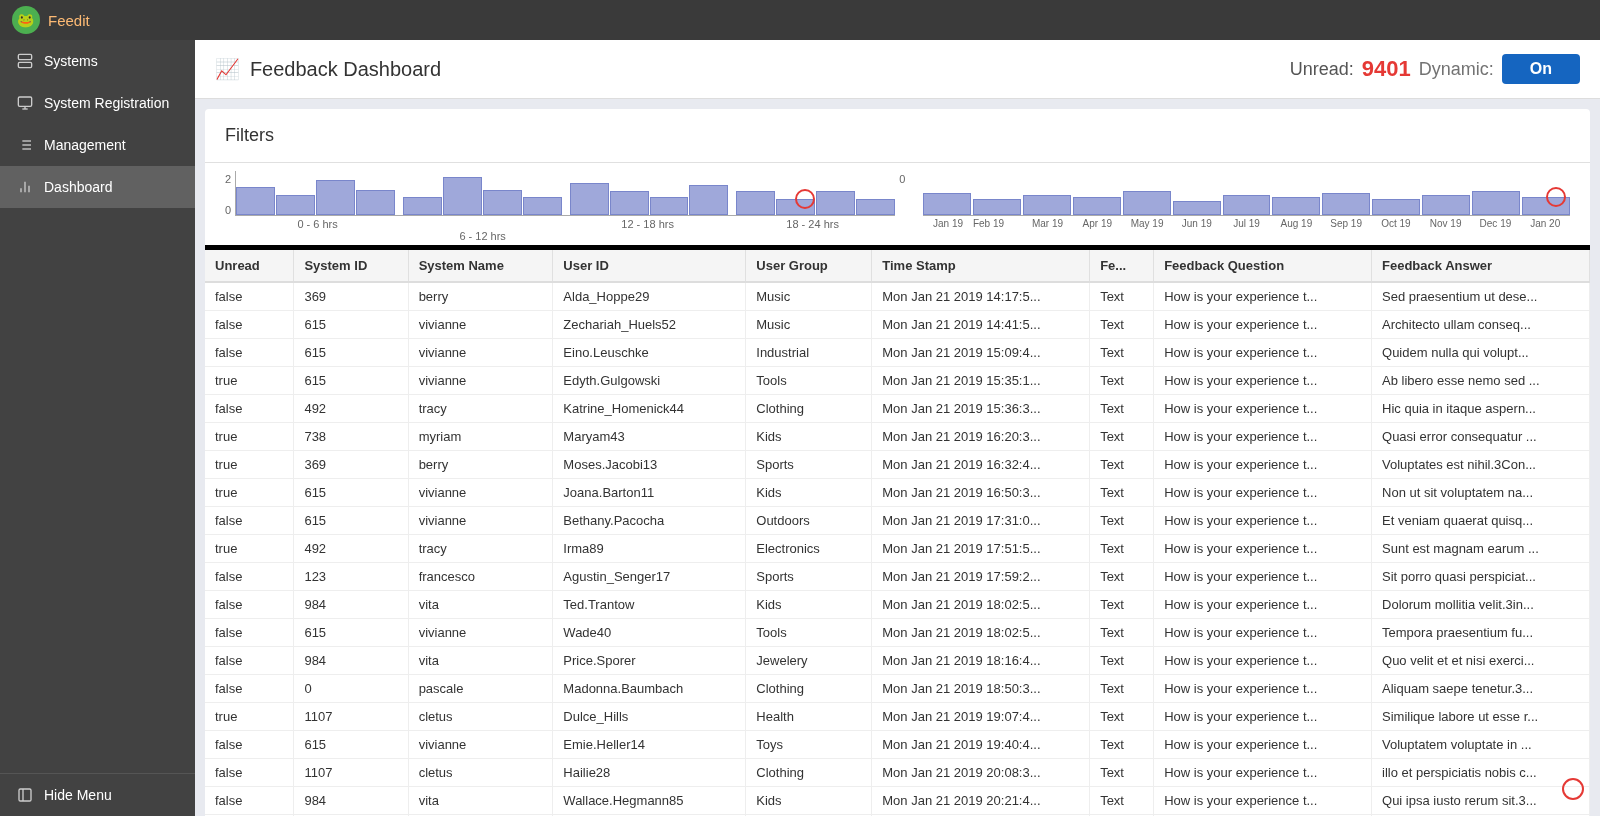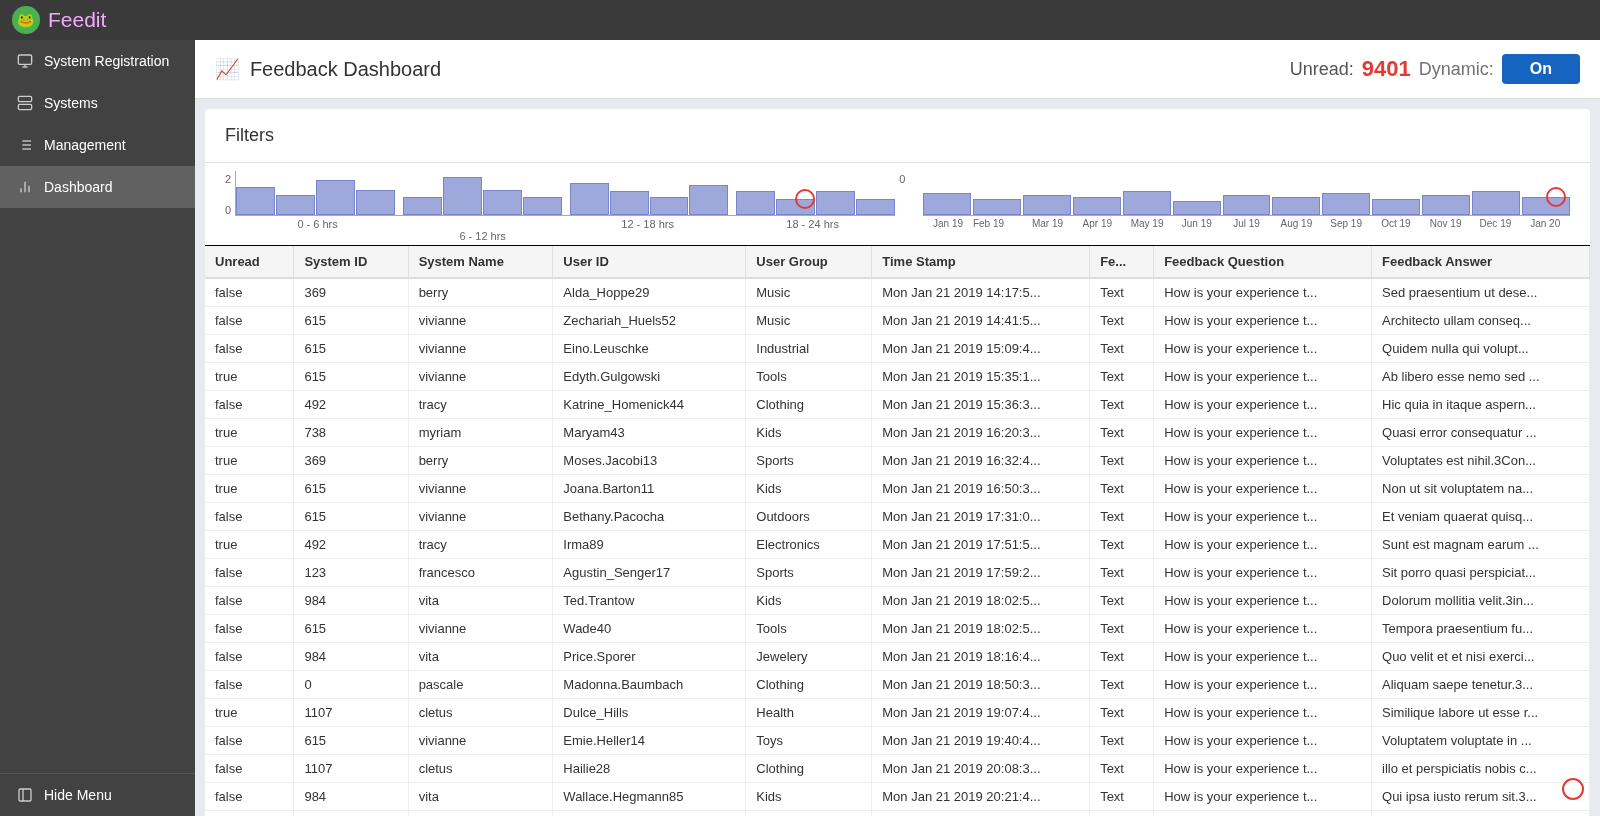--- a/index.html
+++ b/index.html
@@ -15,22 +15,22 @@
       gap: 8px;
     }
     #topbar .app-logo {
       width: 28px; height: 28px;
       background: #4caf50;
       border-radius: 50%;
       display: flex; align-items: center; justify-content: center;
       font-size: 14px;
     }
     #topbar .app-title {
-      color: #f0abfc;
-      font-size: 21px;
+      color: #fdba74;
+      font-size: 15px;
       font-weight: 500;
     }
 
     
     #main-layout {
       display: flex;
       flex: 1;
       overflow: hidden;
     }
 
@@ -140,21 +140,21 @@
       position: relative;
       overflow: hidden;
     }
 
     
     #table-area {
       background: #fff;
       margin: 0 10px;
       flex: 1;
       overflow: auto;
-      border-top: 1px solid #000000;
+      border-top: 5px solid #000000;
     }
 
     table {
       width: 100%;
       border-collapse: collapse;
       font-size: 13px;
     }
     thead tr {
       background: #f5f5f5;
       border-bottom: 2px solid #ddd;
@@ -196,40 +196,40 @@
 <div id="topbar">
   <div class="app-logo">
     <span>🐸</span>
   </div>
   <span class="app-title">Feedit</span>
 </div>
 
 <div id="main-layout">
 
   <div id="sidebar">
-    <div class="sidebar-item">
-      <span class="sidebar-icon">
-        <svg width="16" height="16" viewBox="0 0 24 24" fill="none" stroke="#ccc" stroke-width="2">
-            <rect x="2" y="3" width="20" height="14" rx="2"></rect>
-            <line x1="8" y1="21" x2="16" y2="21"></line>
-            <line x1="12" y1="17" x2="12" y2="21"></line>
-          </svg>
-      </span>
-      <span>System Registration</span>
-    </div>
     <div class="sidebar-item">
       <span class="sidebar-icon">
         <svg width="16" height="16" viewBox="0 0 24 24" fill="none" stroke="#ccc" stroke-width="2">
             <rect x="2" y="2" width="20" height="8" rx="2"></rect>
             <rect x="2" y="14" width="20" height="8" rx="2"></rect>
             <line x1="6" y1="6" x2="6.01" y2="6"></line>
             <line x1="6" y1="18" x2="6.01" y2="18"></line>
           </svg>
       </span>
       <span>Systems</span>
+    </div>
+    <div class="sidebar-item">
+      <span class="sidebar-icon">
+        <svg width="16" height="16" viewBox="0 0 24 24" fill="none" stroke="#ccc" stroke-width="2">
+            <rect x="2" y="3" width="20" height="14" rx="2"></rect>
+            <line x1="8" y1="21" x2="16" y2="21"></line>
+            <line x1="12" y1="17" x2="12" y2="21"></line>
+          </svg>
+      </span>
+      <span>System Registration</span>
     </div>
     <div class="sidebar-item">
       <span class="sidebar-icon">
         <svg width="16" height="16" viewBox="0 0 24 24" fill="none" stroke="#ccc" stroke-width="2">
             <line x1="8" y1="6" x2="21" y2="6"></line>
             <line x1="8" y1="12" x2="21" y2="12"></line>
             <line x1="8" y1="18" x2="21" y2="18"></line>
             <line x1="3" y1="6" x2="3.01" y2="6"></line>
             <line x1="3" y1="12" x2="3.01" y2="12"></line>
             <line x1="3" y1="18" x2="3.01" y2="18"></line>

